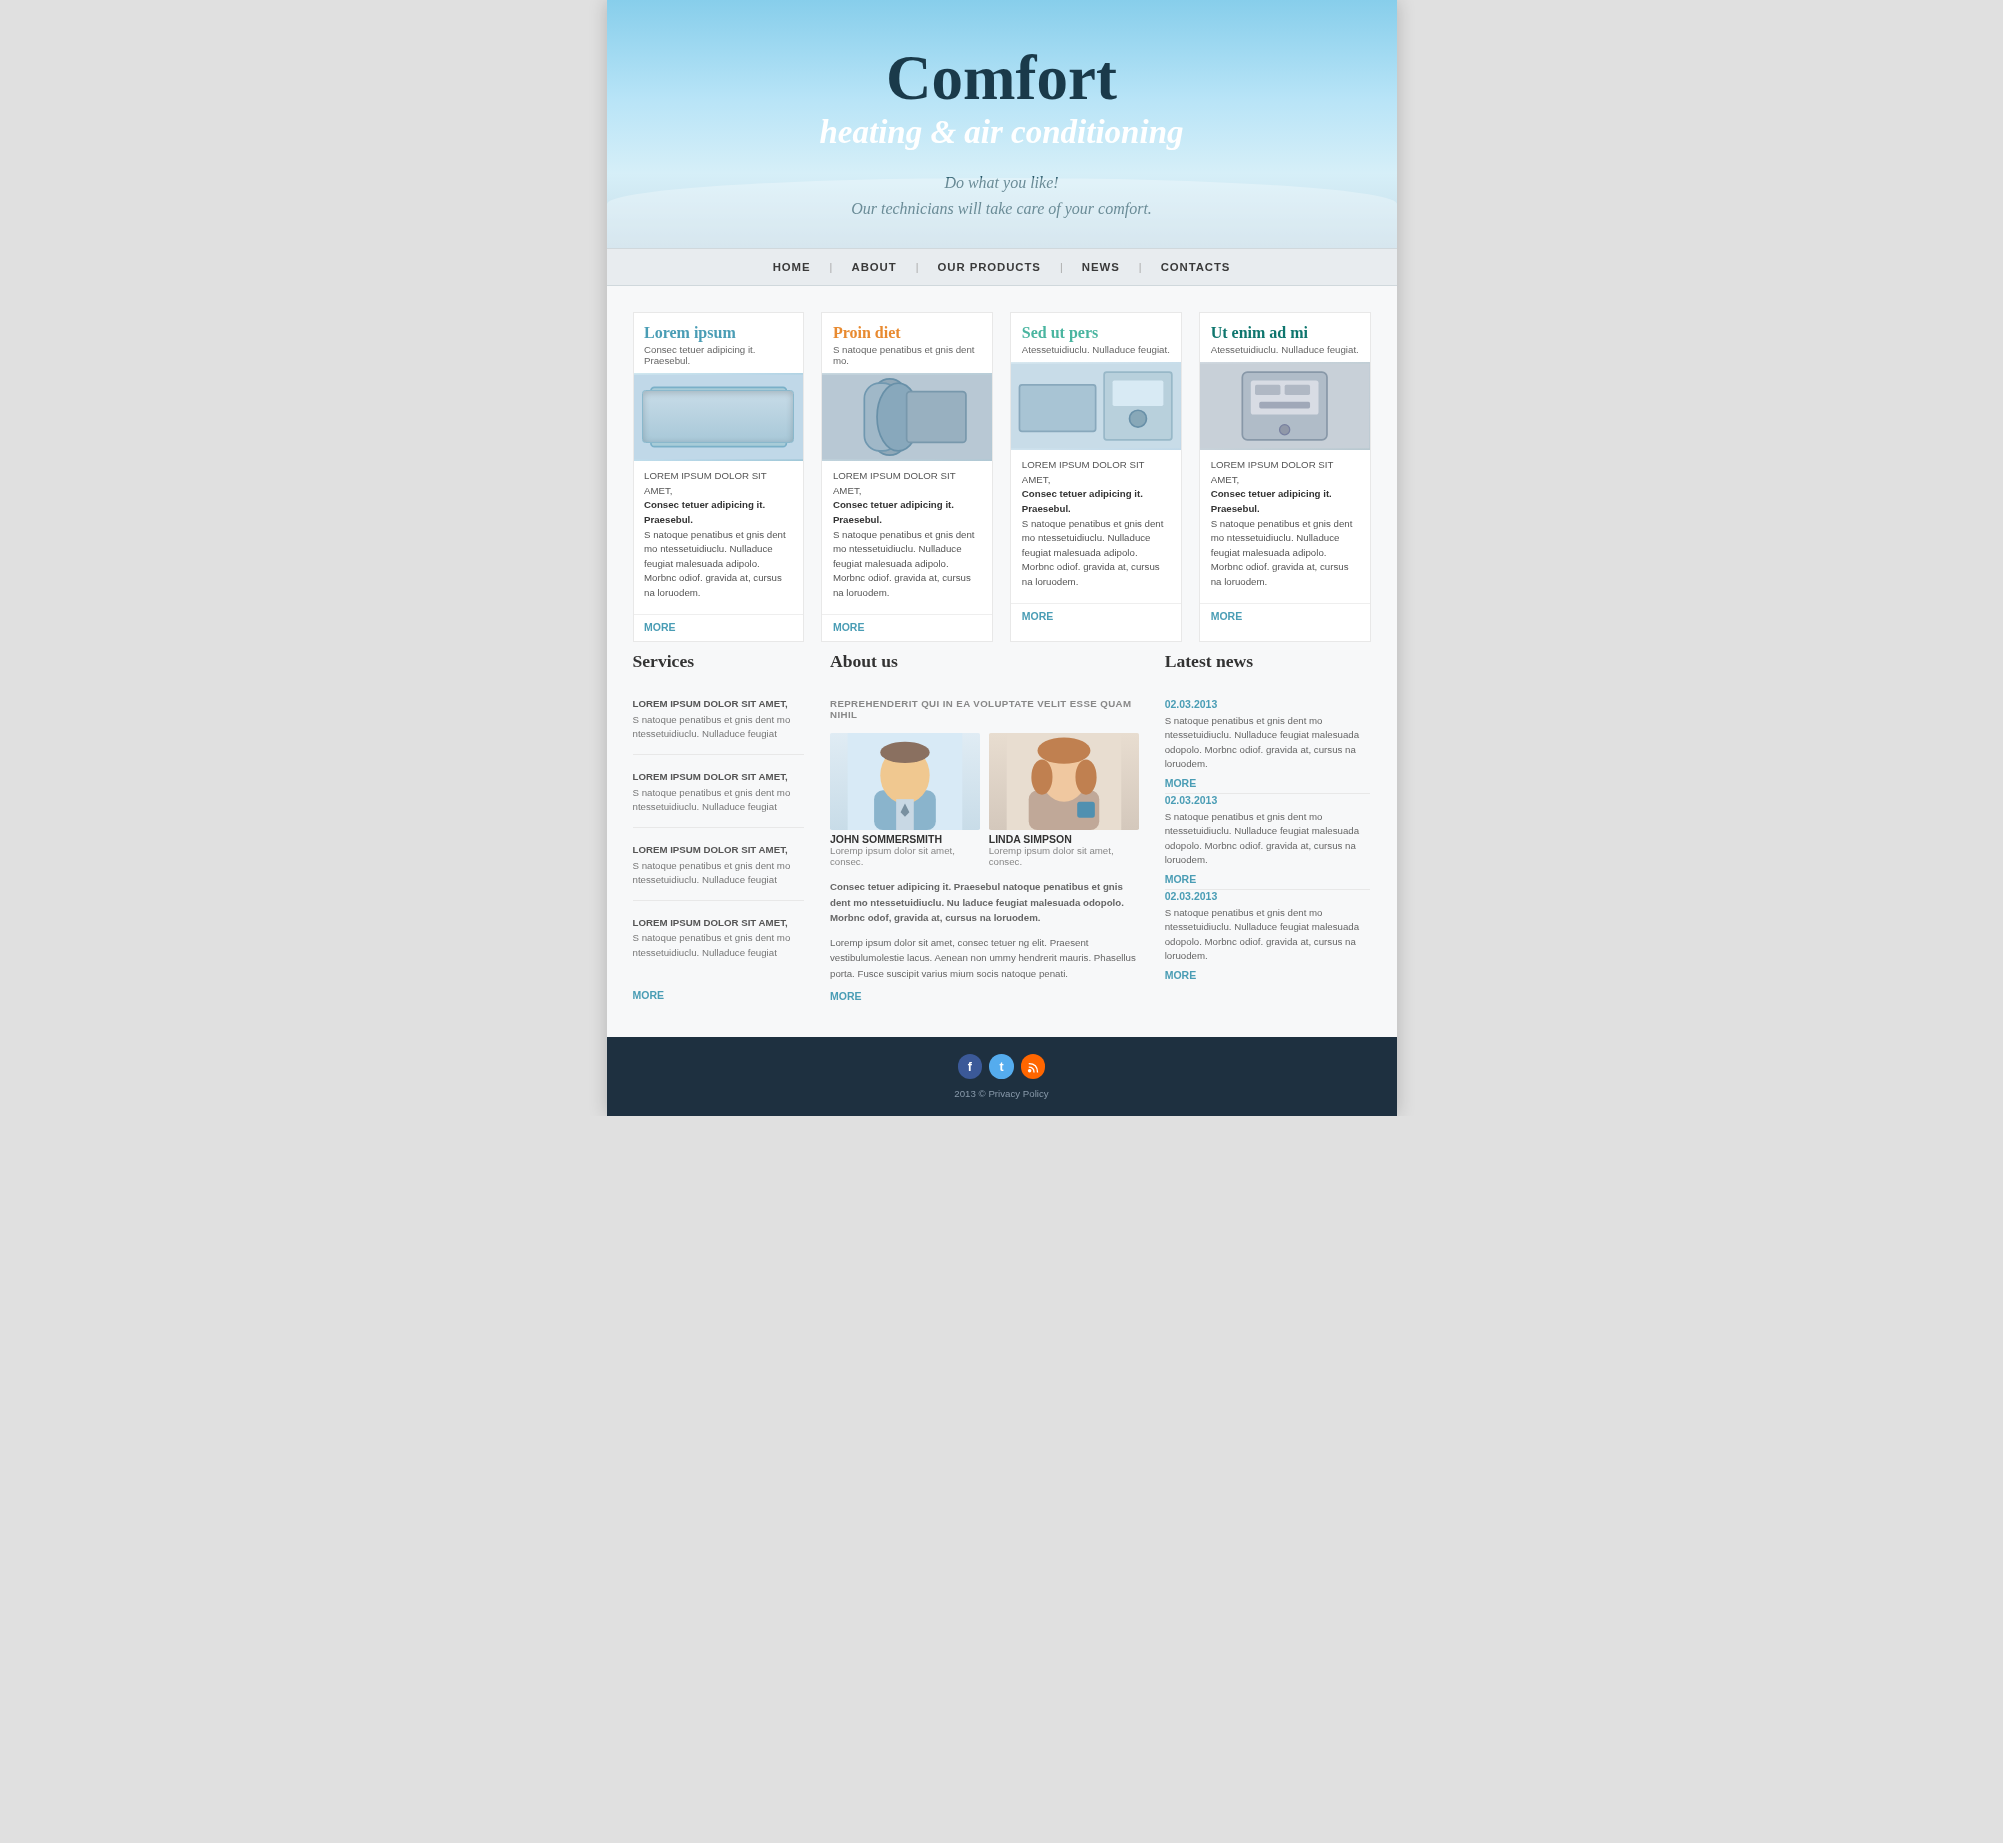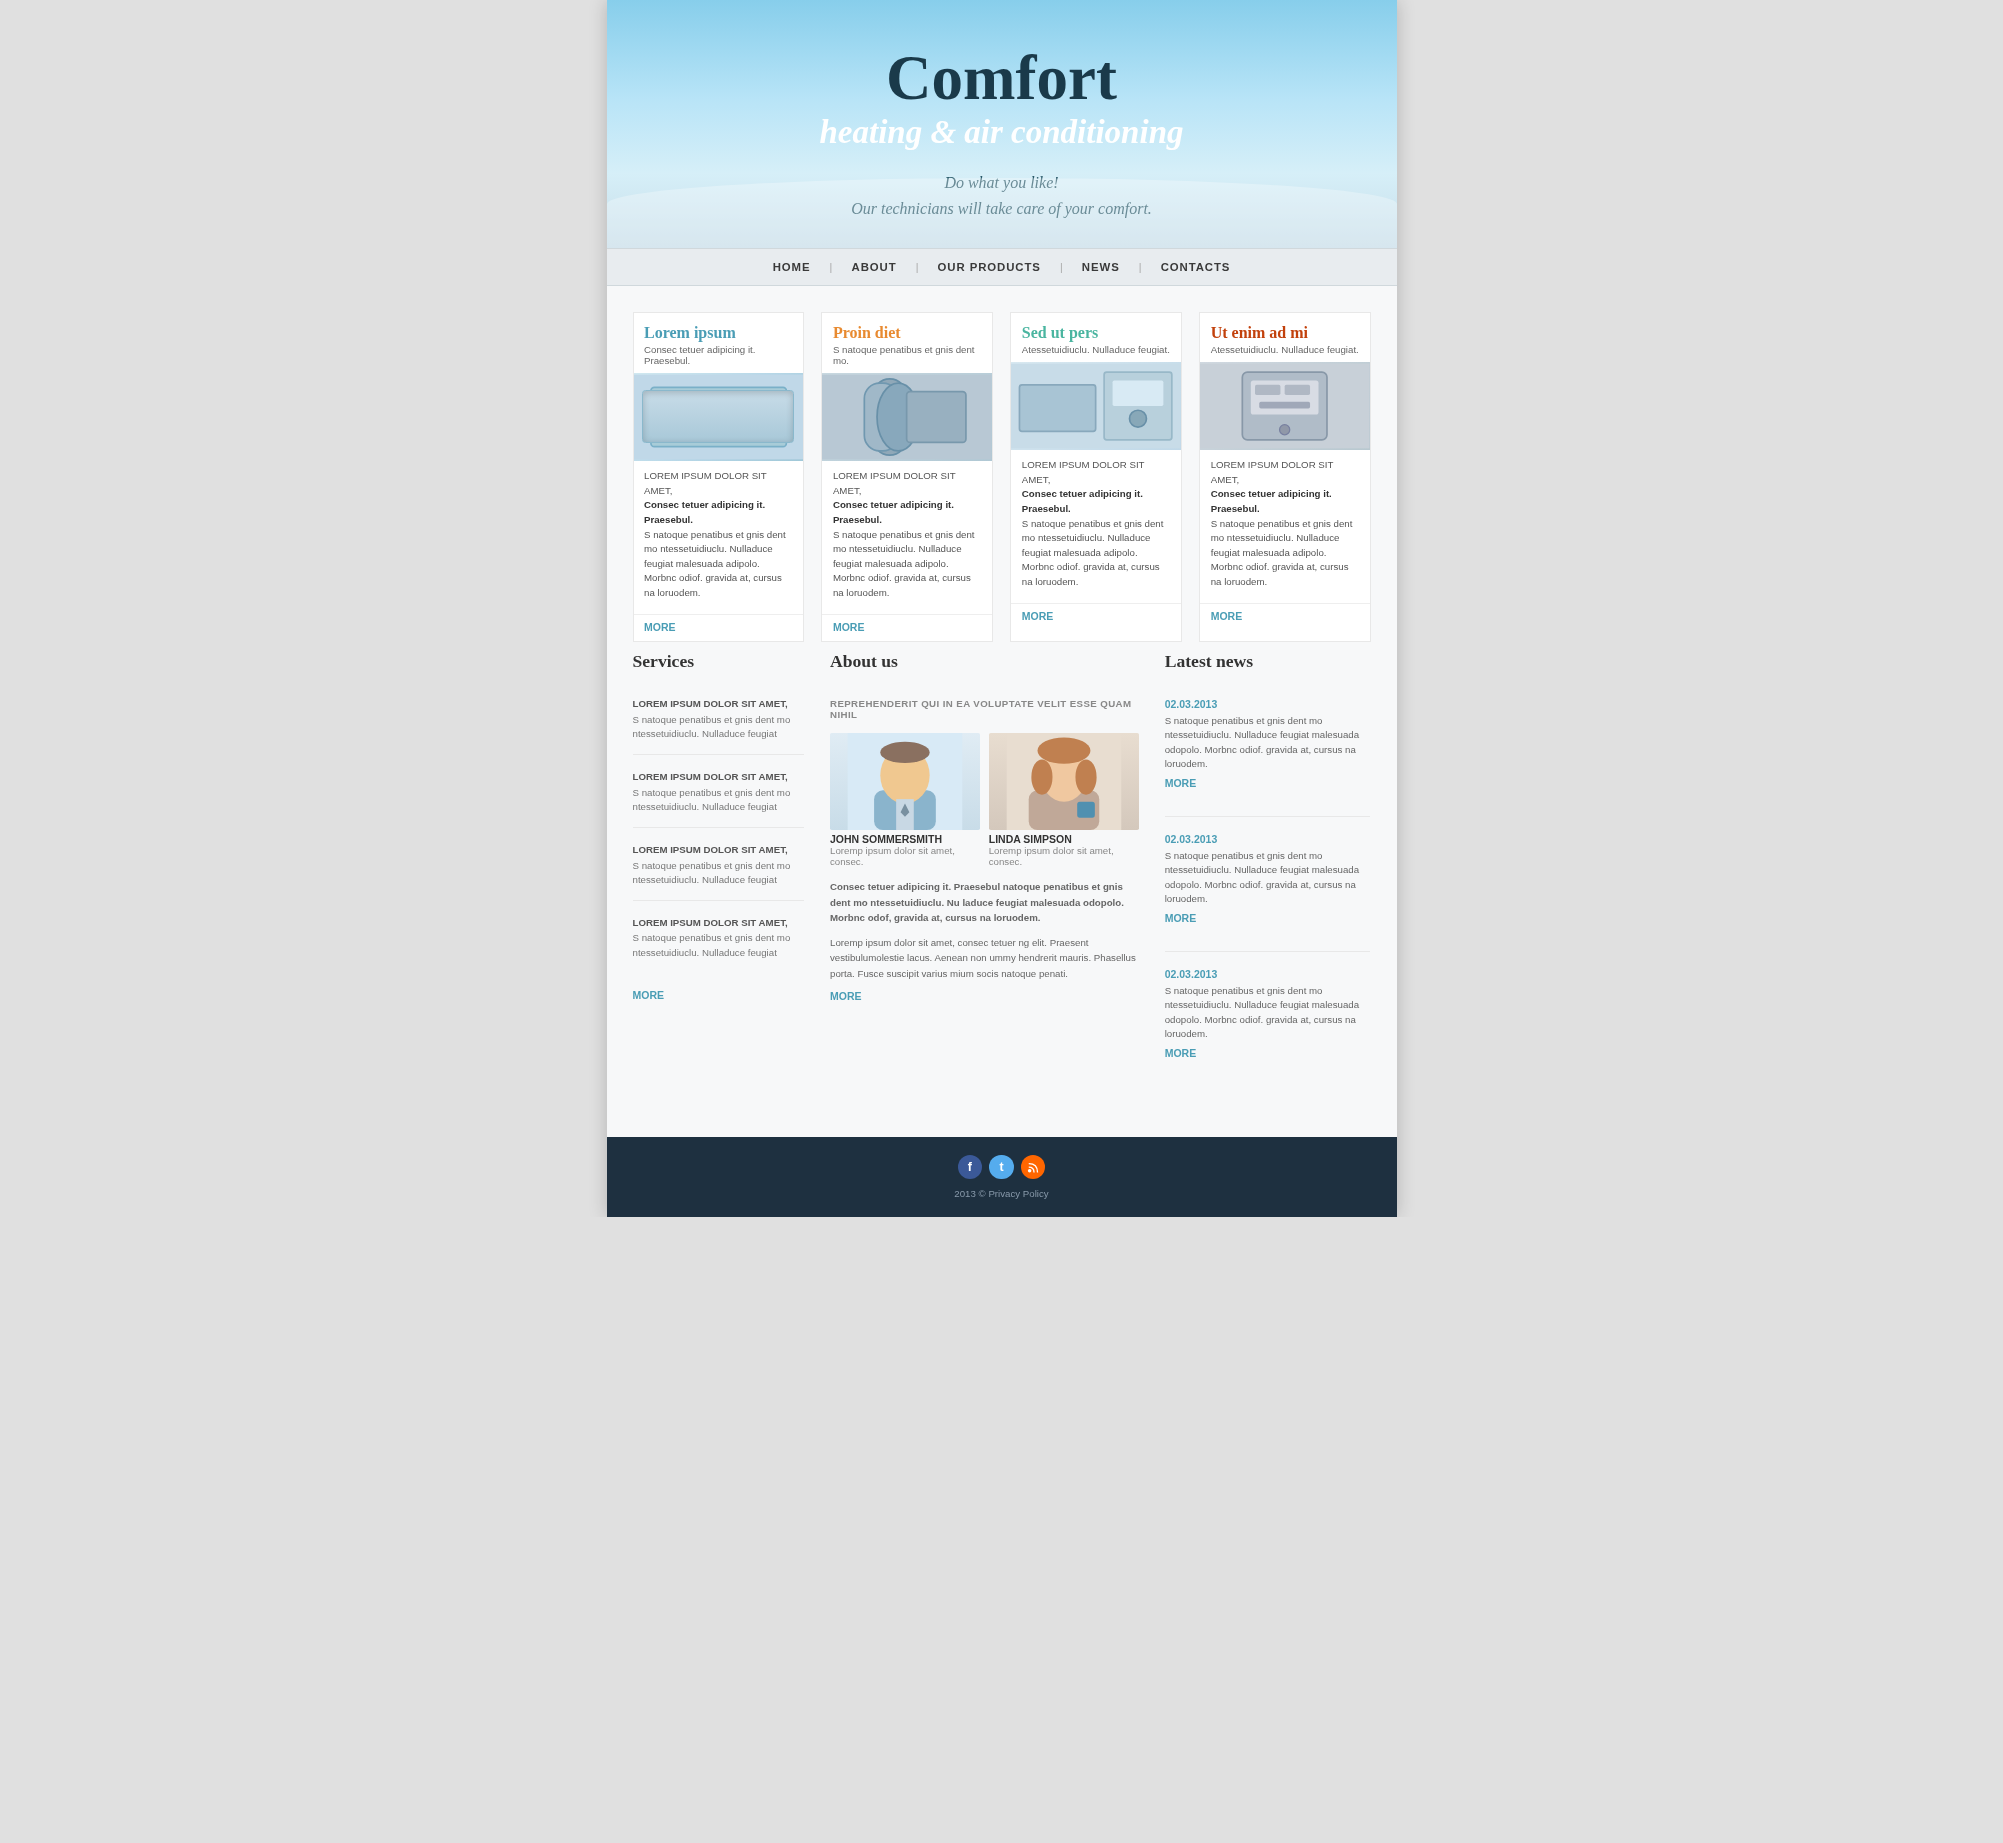--- a/index.html
+++ b/index.html
@@ -98,21 +98,21 @@
     }
     .product-card-title {
       font-size: 16px;
       font-weight: bold;
       color: #4a9db5;
       padding: 10.5px 10.5px 1.8px;
       font-family: Georgia, serif;
     }
     .product-card-title.orange { color: #e88a30; }
     .product-card-title.teal { color: #4ab5a0; }
-    .product-card-title.blue2 { color: #c2410c; }
+    .product-card-title.blue2 { color: #0f766e; }
     .product-card-subtitle {
       font-size: 9.7px;
       color: #666;
       padding: 0 10.5px 7px;
     }
     .product-card-img-placeholder {
       width: 100%;
       height: 88px;
       display: flex;
       align-items: center;
@@ -259,22 +259,22 @@
       display: block;
       font-size: 10.5px;
       font-weight: bold;
       color: #4a9db5;
       text-decoration: none;
       margin-top: 5.3px;
     }
 
     
     .news-item {
-      margin-bottom: 16px;
-      padding-bottom: 27px;
+      margin-bottom: 0;
+      padding-bottom: 4px;
       border-bottom: 0.9px solid #e8e8e8;
     }
     .news-item:last-of-type { border-bottom: none; }
     .news-date {
       font-size: 10.5px;
       font-weight: bold;
       color: #4a9db5;
       margin-bottom: 3.5px;
     }
     .news-text {

